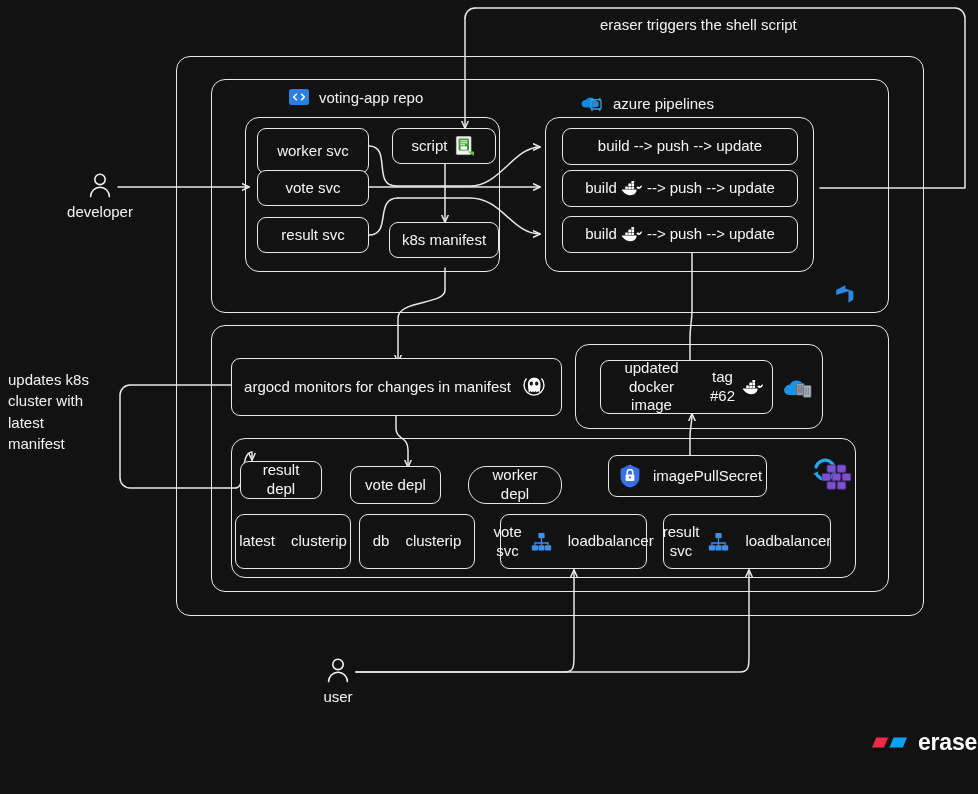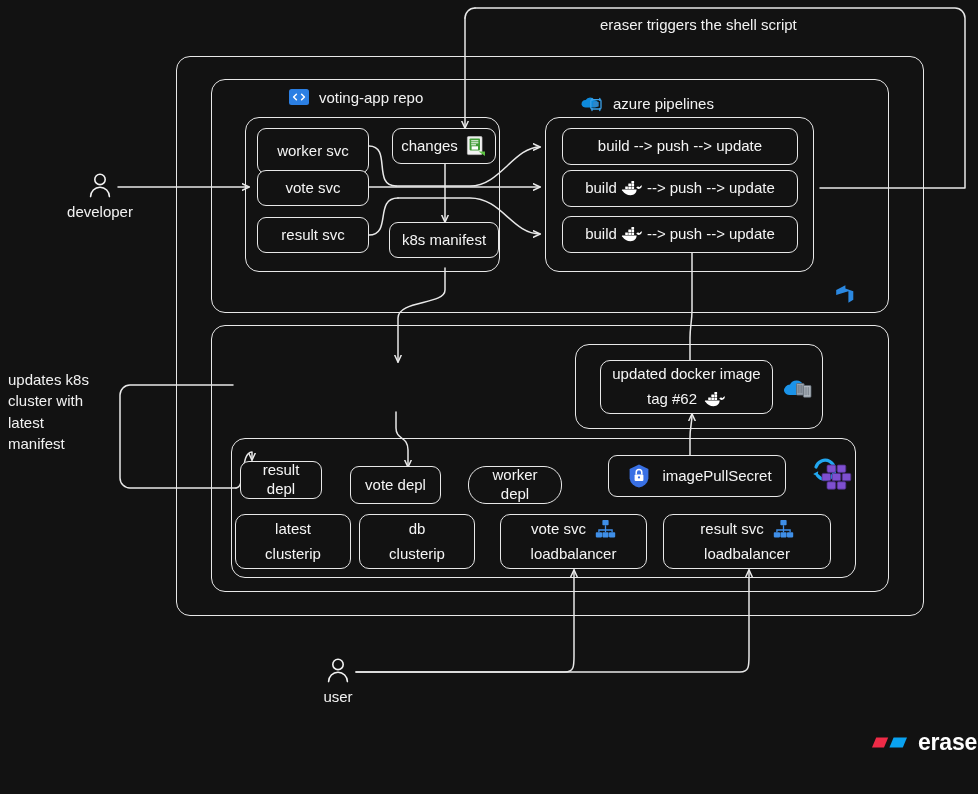--- a/index.html
+++ b/index.html
@@ -18,21 +18,21 @@
   .grp-label{position:absolute;display:flex;align-items:center;gap:9px;font-size:15px;color:#f2f2f2;white-space:nowrap;}
 
   .node{
     position:absolute;box-sizing:border-box;
     border:1.6px solid #e8e8e8;border-radius:9px;
     background:#121212;
     display:flex;align-items:center;justify-content:center;
     font-size:15px;color:#f5f5f5;text-align:center;line-height:1.25;
     padding:4px 8px;
   }
-  .node.two-line{flex-direction:column;gap:6px;border-radius:10px;}
+  .node.two-line{flex-direction:row;gap:16px;}
   .node .with-ico{display:flex;align-items:center;gap:7px;justify-content:center;}
 
   .actor{position:absolute;display:flex;flex-direction:column;align-items:center;gap:2px;}
   .actor-label{font-size:15px;color:#f2f2f2;}
 
   .sidenote{position:absolute;font-size:15px;line-height:1.42;color:#f2f2f2;white-space:pre-line;}
 
   .brand{position:absolute;display:flex;align-items:center;gap:9px;}
   .brand-text{font-size:23px;font-weight:700;color:#ffffff;letter-spacing:-0.2px;}
 
@@ -158,21 +158,21 @@
   </div>
   <div class="node" style="left:257px;top:170px;width:112px;height:36px;">
     <span>vote svc</span>
   </div>
   <div class="node" style="left:257px;top:217px;width:112px;height:36px;">
     <span>result svc</span>
   </div>
 
   <div class="node" style="left:392px;top:128px;width:104px;height:36px;">
     <span class="with-ico">
-      <span>changes</span>
+      <span>script</span>
       <span class="ico">
         <svg width="22" height="22" viewBox="0 0 22 22">
           <rect x="2.4" y="1.6" width="14.6" height="18" rx="1" fill="#f2f2f2" stroke="#c9c9c9" stroke-width="0.7"></rect>
           <rect x="4.6" y="3.4" width="10.4" height="12" rx="0.8" fill="#3f9c35"></rect>
           <g stroke="#ffffff" stroke-width="1" stroke-linecap="round">
             <path d="M6.6 5.8h6.4M6.6 7.8h6.4M6.6 9.8h4"></path>
           </g>
           <rect x="6.6" y="11.3" width="6.4" height="3.3" fill="#ffffff"></rect>
           <path d="M13.6 16.6 L20 16.6 L20 21 Z" fill="#5cc142"></path>
         </svg>
@@ -226,20 +226,33 @@
           </g>
         </svg>
       </span>
       <span>--&gt;</span>
       <span>push</span>
       <span>--&gt;</span>
       <span>update</span>
     </span>
   </div>
 
+  <div class="node" style="left:231px;top:358px;width:331px;height:58px;">
+    <span class="with-ico" style="gap:8px;">
+      <span>argocd monitors for changes in manifest</span>
+      <span class="ico">
+        <svg width="30" height="30" viewBox="0 0 30 30">
+          <path d="M22.5 6.5a10 10 0 1 1 -15 0" fill="none" stroke="#ffffff" stroke-width="1.4"></path>
+          <path d="M15 5.6c3.9 0 6.6 3.1 6.6 7.1 0 3-0.7 4.6-0.7 6.6 0 1.3-0.9 1.1-1.3 0.2-0.3-0.7-0.6-0.7-0.9 0-0.4 0.9-1.3 0.9-1.7 0-0.3-0.7-0.6-0.7-0.9 0-0.4 0.9-1.3 0.9-1.7 0-0.3-0.7-0.6-0.7-0.9 0-0.4 0.9-1.3 0.9-1.7 0-0.3-0.7-0.6-0.7-0.9 0-0.4 0.9-1.3 1.1-1.3-0.2 0-2-0.7-3.6-0.7-6.6 0-4 2.7-7.1 6.6-7.1z" fill="#ffffff"></path>
+          <ellipse cx="12.3" cy="11.6" rx="1.7" ry="2.1" fill="#1b1b1b"></ellipse>
+          <ellipse cx="17.7" cy="11.6" rx="1.7" ry="2.1" fill="#1b1b1b"></ellipse>
+        </svg>
+      </span>
+    </span>
+  </div>
 
   <div class="node two-line" style="left:600px;top:360px;width:173px;height:54px;">
     <span>updated docker image</span>
     <span class="with-ico" style="gap:7px;">
       <span>tag #62</span>
       <span class="ico">
         <svg width="22" height="17" viewBox="0 0 22 17">
           <g fill="#ffffff">
             <rect x="4.2" y="6.4" width="2.7" height="2.5" rx="0.3"></rect>
             <rect x="7.3" y="6.4" width="2.7" height="2.5" rx="0.3"></rect>
@@ -258,21 +271,21 @@
   <div class="node" style="left:240px;top:461px;width:82px;height:38px;">
     <span>result depl</span>
   </div>
   <div class="node" style="left:350px;top:466px;width:91px;height:38px;text-align:right;">
     <span>vote depl</span>
   </div>
   <div class="node" style="left:468px;top:466px;width:94px;height:38px;border-radius:18px;">
     <span>worker depl</span>
   </div>
 
-  <div class="node" style="left:608px;top:455px;width:178px;height:42px;padding-left:12px;">
+  <div class="node" style="left:608px;top:455px;width:159px;height:42px;padding-left:12px;">
     <span class="with-ico" style="gap:10px;">
       <span class="ico">
         <svg width="26" height="26" viewBox="0 0 26 26">
           <path d="M13 1.6 L22.4 6 L22.4 15.4 A10.6 10.6 0 0 1 13 24.4 A10.6 10.6 0 0 1 3.6 15.4 L3.6 6 Z" fill="#3970e4"></path>
           <rect x="8.6" y="11.4" width="8.8" height="6.6" rx="1.1" fill="#ffffff"></rect>
           <path d="M10.2 11.4v-2a2.8 2.8 0 0 1 5.6 0v2" fill="none" stroke="#ffffff" stroke-width="1.5"></path>
           <circle cx="13" cy="14.4" r="1.1" fill="#3970e4"></circle>
         </svg>
       </span>
       <span>imagePullSecret</span>

